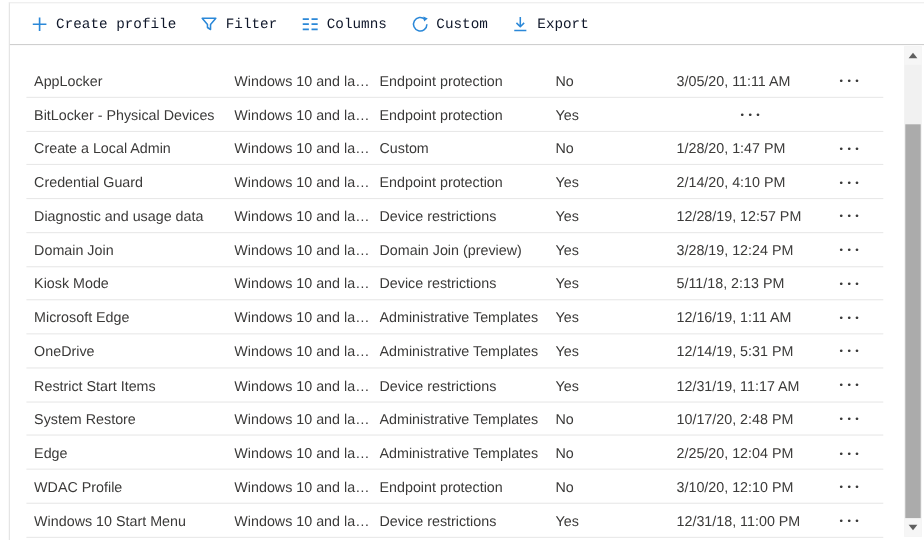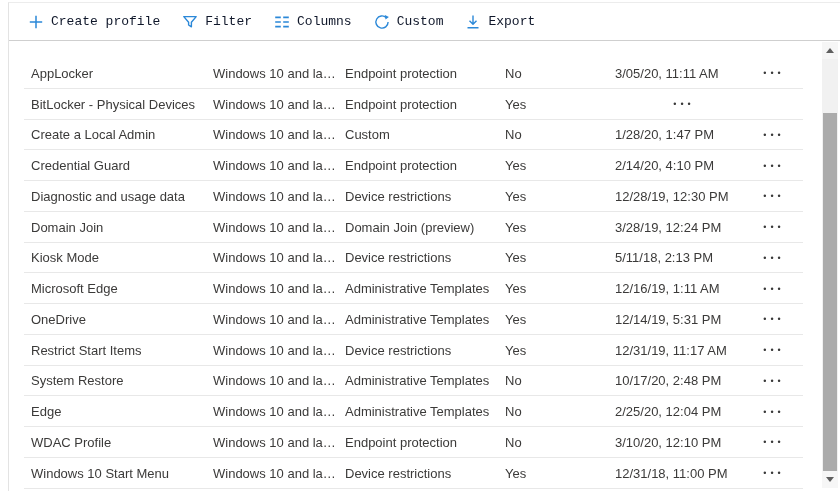--- a/index.html
+++ b/index.html
@@ -215,21 +215,21 @@
       <span class="cell menu">•••</span>
     </div>
   </div>
 
   <div class="row">
     <div class="cells">
       <span class="cell">Diagnostic and usage data</span>
       <span class="cell">Windows 10 and later</span>
       <span class="cell">Device restrictions</span>
       <span class="cell">Yes</span>
-      <span class="cell date">12/28/19, 12:30 PM</span>
+      <span class="cell date">12/28/19, 12:57 PM</span>
       <span class="cell menu">•••</span>
     </div>
   </div>
 
   <div class="row">
     <div class="cells">
       <span class="cell">Domain Join</span>
       <span class="cell">Windows 10 and later</span>
       <span class="cell">Domain Join (preview)</span>
       <span class="cell">Yes</span>

